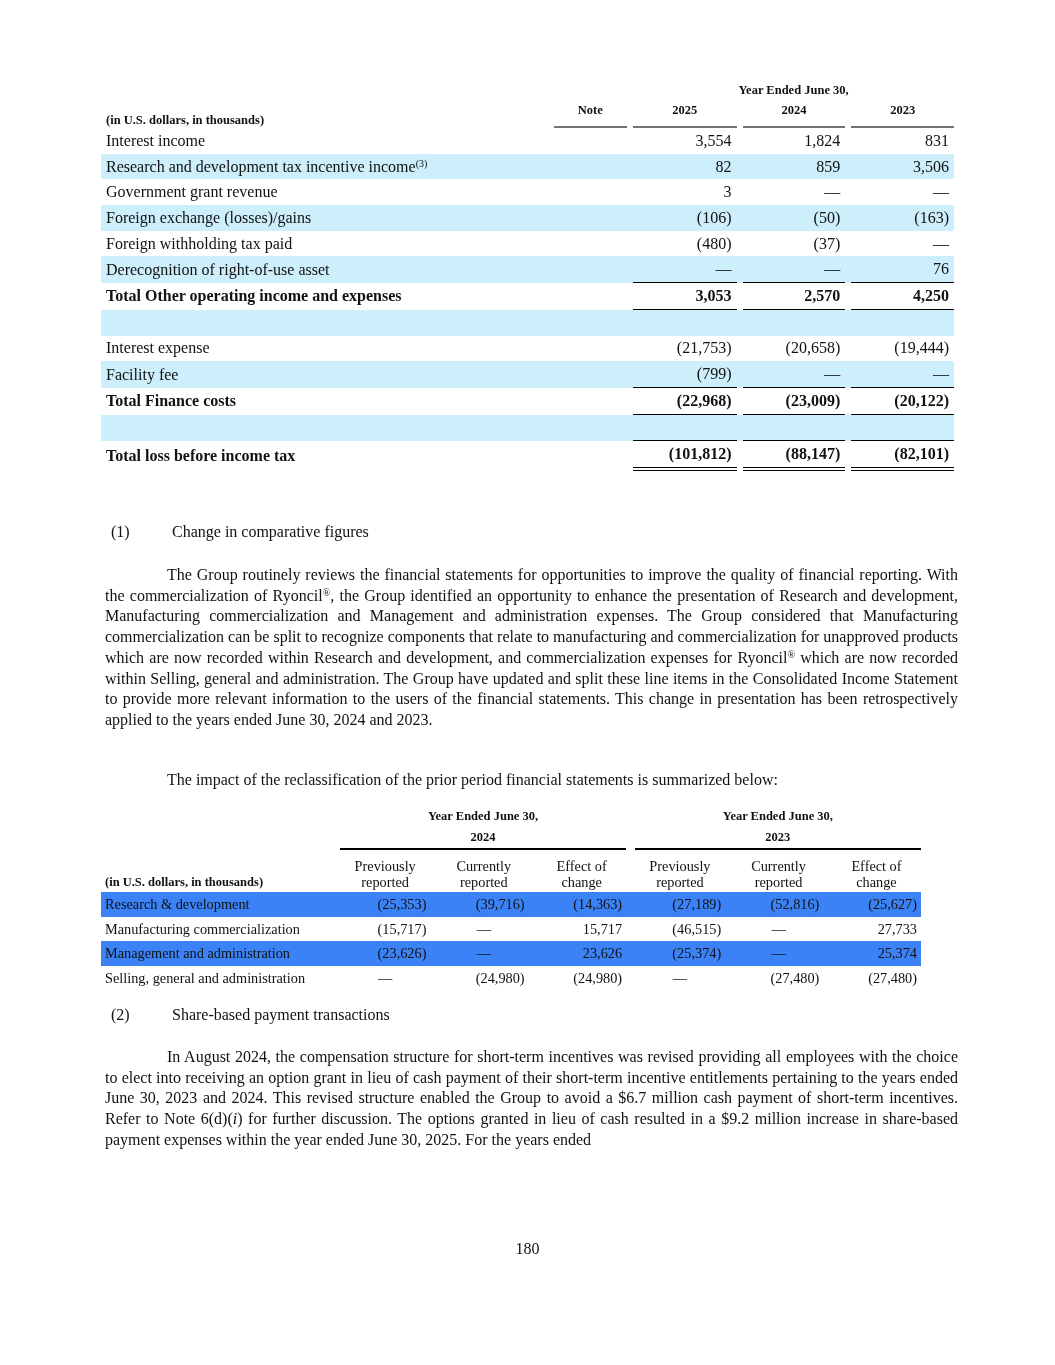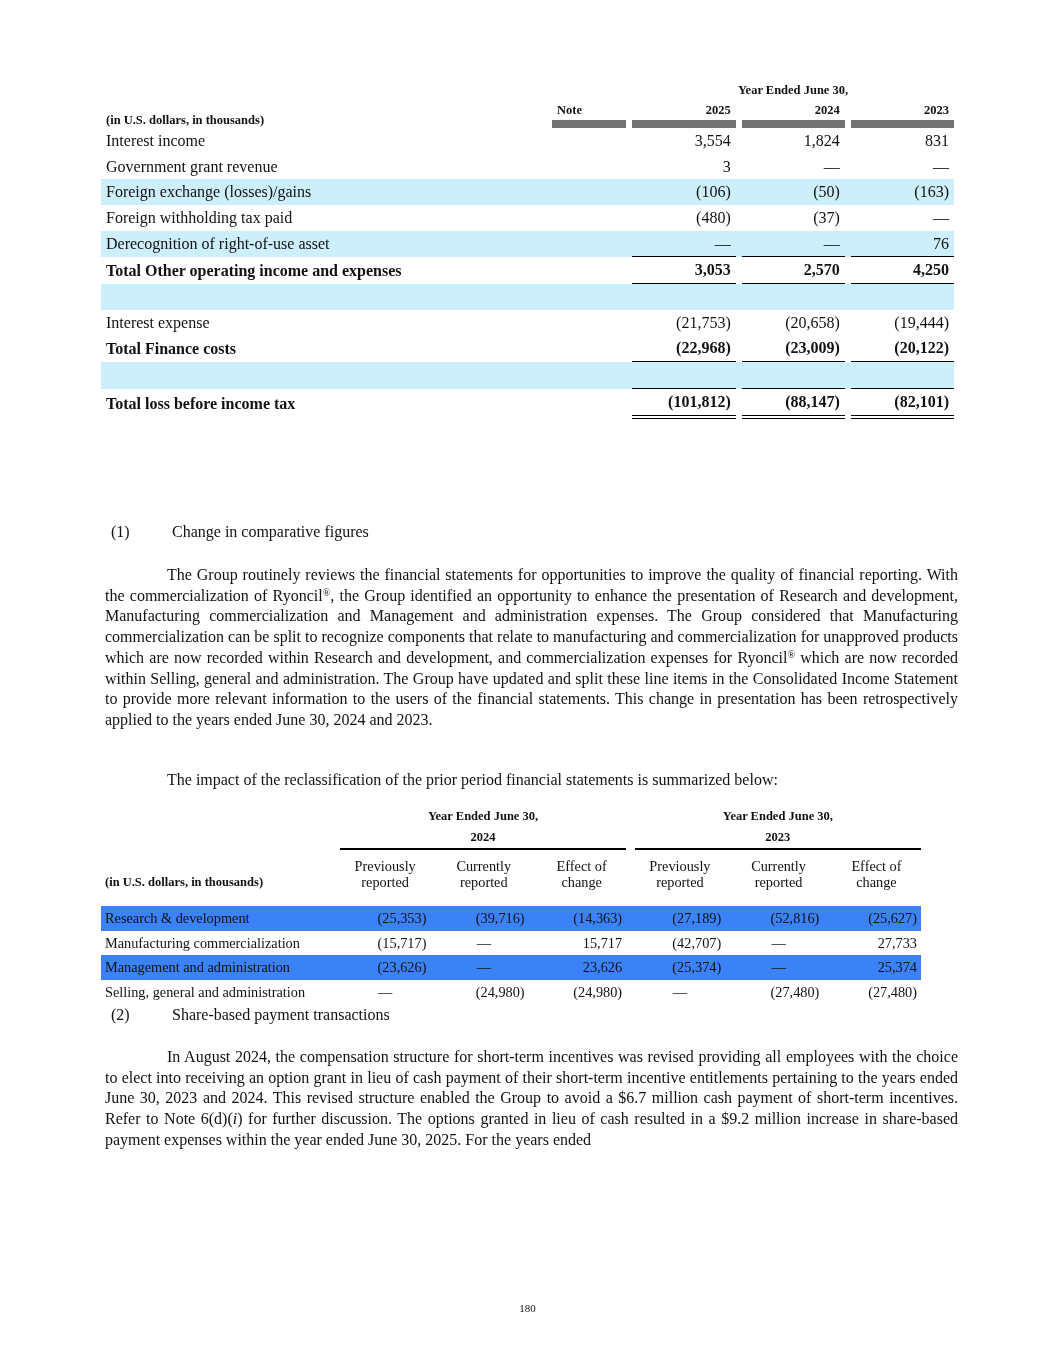--- a/index.html
+++ b/index.html
@@ -12,21 +12,21 @@
     
     table { border-collapse: separate; border-spacing: 0; }
     .t1 { position: absolute; left: 0; top: 80px; width: 853px; }
     .t1 td { padding: 0 5px; height: 25.7px; font-size: 16px; white-space: nowrap; }
     .t1 .lbl { width: 450px; }
     .t1 .note { width: 68px; }
     .t1 .num { width: 97px; text-align: right; }
     .t1 .gap { width: 7px; padding: 0; }
     .t1 tr.hl td { background: #cdeefb; }
     .t1 .hdr td { font-weight: bold; font-size: 12.5px; height: 18px; vertical-align: bottom; }
-    .t1 .hdr .c { border-bottom: 8px solid #737373; padding-bottom: 2px; }
+    .t1 .hdr .c { text-align: center; border-bottom: 2px solid #737373; padding-bottom: 8px; }
     .t1 .super td { height: 20px; }
     .t1 .yr-span { text-align: center; font-weight: bold; font-size: 12.5px; }
     .t1 .bold td { font-weight: bold; margin-left: 38px; }
     .t1 .bot-rule { border-bottom: 1.5px solid #000; }
     .t1 .dbl { border-bottom: 4px double #000; }
     sup { font-size: 10px; vertical-align: 5px; line-height: 0; }
 
     
     .heading { position: absolute; left: 10px; font-size: 16px; }
     .heading .n { display: inline-block; width: 61px; }
@@ -36,26 +36,26 @@
     }
 
     
     .t2 { position: absolute; left: 0; top: 806px; width: 820px; }
     .t2 td { font-size: 14.3px; padding: 0 4px; white-space: nowrap; }
     .t2 .lbl { width: 236px; }
     .t2 .num { width: 86px; text-align: right; }
     .t2 .gap { width: 10px; padding: 0; }
     .t2 .grp td { font-weight: bold; font-size: 12.5px; height: 21px; text-align: center; }
     .t2 .grp .rule { border-bottom: 2px solid #000; }
-    .t2 .sub td { height: 40px; vertical-align: bottom; text-align: center; line-height: 16px; padding-bottom: 16px; }
+    .t2 .sub td { height: 40px; vertical-align: bottom; text-align: center; line-height: 16px; padding-bottom: 2px; }
     .t2 .sub .lbl { text-align: left; font-weight: bold; font-size: 12.5px; }
     .t2 .row td { height: 24.7px; }
     .t2 .row.hl td { background: #3b82f6; }
 
-    .pagenum { position: absolute; left: 0; width: 853px; top: 1302px; text-align: center; font-size: 11px; }
+    .pagenum { position: absolute; left: 0; width: 853px; top: 1240px; text-align: center; font-size: 16px; }
   </style>
 </head>
 <body>
 
 <div class="page">
 
   <table class="t1">
     <tbody>
         <tr class="super">
       <td class="lbl"></td>
@@ -80,20 +80,31 @@
       <td class="lbl">Interest income</td>
           <td class="gap"></td>
           <td class="note"></td>
           <td class="gap"></td>
       <td class="num">3,554</td>
           <td class="gap"></td>
       <td class="num">1,824</td>
           <td class="gap"></td>
       <td class="num">831</td>
     </tr>
+    <tr class="hl">
+      <td class="lbl"><span>Research and development tax incentive income</span><sup>(3)</sup></td>
+          <td class="gap"></td>
+          <td class="note"></td>
+          <td class="gap"></td>
+      <td class="num">82</td>
+          <td class="gap"></td>
+      <td class="num">859</td>
+          <td class="gap"></td>
+      <td class="num">3,506</td>
+    </tr>
     <tr>
       <td class="lbl">Government grant revenue</td>
           <td class="gap"></td>
           <td class="note"></td>
           <td class="gap"></td>
       <td class="num">3</td>
           <td class="gap"></td>
       <td class="num">—</td>
           <td class="gap"></td>
       <td class="num">—</td>
@@ -156,20 +167,31 @@
     <tr>
       <td class="lbl">Interest expense</td>
           <td class="gap"></td>
           <td class="note"></td>
           <td class="gap"></td>
       <td class="num">(21,753)</td>
           <td class="gap"></td>
       <td class="num">(20,658)</td>
           <td class="gap"></td>
       <td class="num">(19,444)</td>
+    </tr>
+    <tr class="hl">
+      <td class="lbl">Facility fee</td>
+          <td class="gap"></td>
+          <td class="note"></td>
+          <td class="gap"></td>
+      <td class="num bot-rule">(799)</td>
+          <td class="gap"></td>
+      <td class="num bot-rule">—</td>
+          <td class="gap"></td>
+      <td class="num bot-rule">—</td>
     </tr>
     <tr class="bold">
       <td class="lbl">Total Finance costs</td>
           <td class="gap"></td>
           <td class="note"></td>
           <td class="gap"></td>
       <td class="num bot-rule">(22,968)</td>
           <td class="gap"></td>
       <td class="num bot-rule">(23,009)</td>
           <td class="gap"></td>
@@ -252,21 +274,21 @@
       <td class="num">(25,627)</td>
     </tr>
     <tr class="row">
       <td class="lbl">Manufacturing commercialization</td>
       <td class="num">(15,717)</td>
           <td class="gap"></td>
       <td class="num" style="text-align:center">—</td>
           <td class="gap"></td>
       <td class="num">15,717</td>
           <td class="gap"></td>
-      <td class="num">(42,707)</td>
+      <td class="num">(46,515)</td>
           <td class="gap"></td>
       <td class="num" style="text-align:center">—</td>
           <td class="gap"></td>
       <td class="num">27,733</td>
     </tr>
     <tr class="row hl">
       <td class="lbl">Management and administration</td>
       <td class="num">(23,626)</td>
           <td class="gap"></td>
       <td class="num" style="text-align:center">—</td>

